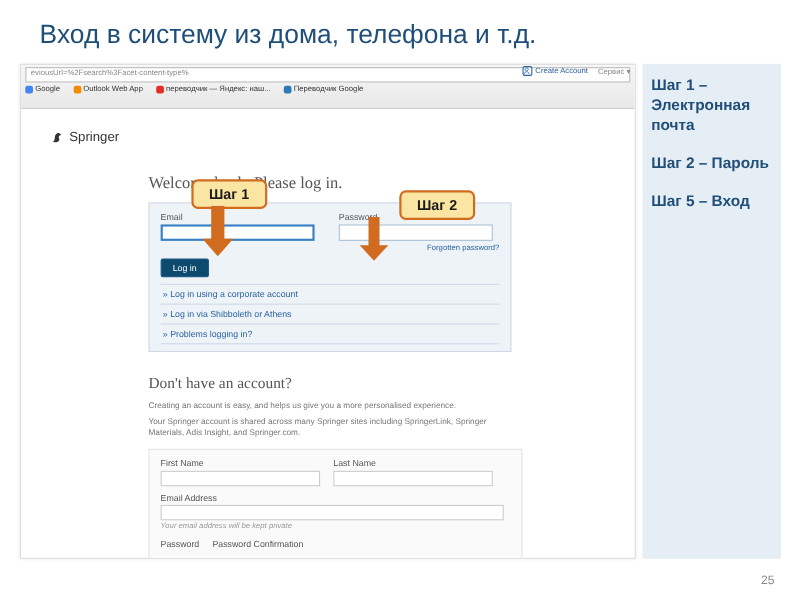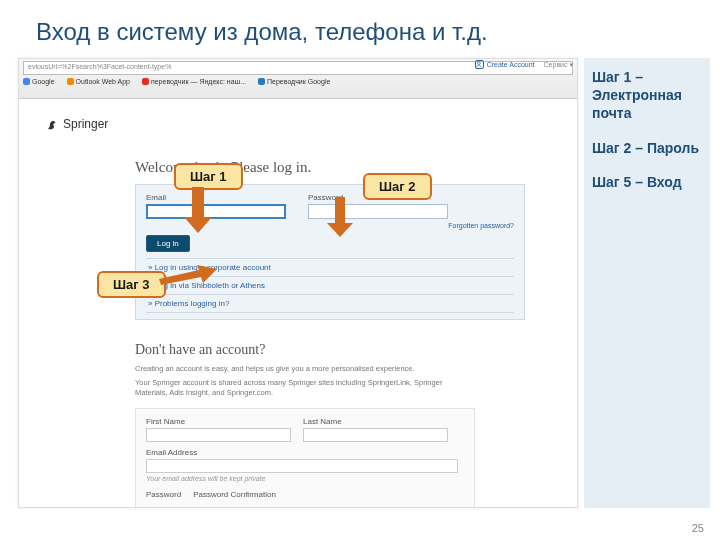--- a/index.html
+++ b/index.html
@@ -89,21 +89,21 @@
   .brand-text { font-size: 12px; color: #333; }
   .welcome {
     font-size: 15px;
     color: #555;
     font-family: Georgia, serif;
     margin-left: 90px;
     margin-bottom: 8px;
   }
   .login-box {
     margin-left: 90px;
-    width: 390px;
+    width: 330px;
     border: 1px solid #cfd9e6;
     background: #eef3f8;
     padding: 8px 10px 6px 10px;
     font-size: 8px;
   }
   .fields { display: flex; gap: 22px; margin-bottom: 3px; }
   .field { display: flex; flex-direction: column; }
   .fld-label { color: #555; font-size: 8px; margin-bottom: 2px; }
   .fld-input {
     width: 140px; height: 15px;
@@ -313,26 +313,20 @@
       </svg>
     </div>
 
     <div class="callout" style="left:300px; top:114px;padding-left:44px;">
       <div class="callout-label">Шаг 2</div>
       <svg class="pointer" width="34" height="44" style="left:8px; top:24px;">
         <polygon points="8,0 18,0 18,26 26,26 13,40 0,26 8,26" fill="#d16b1f"></polygon>
       </svg>
     </div>
 
-    <div class="callout" style="left:78px; top:212px;">
-      <svg class="pointer" width="60" height="22" style="left:62px; top:-6px;">
-        <polygon points="0,14 40,5 38,0 58,4 44,18 42,12 2,20" fill="#d16b1f"></polygon>
-      </svg>
-      <div class="callout-label">Шаг 3</div>
-    </div>
 
   </div>
 
   <div class="side">
     <p>Шаг 1 – Электронная почта</p>
     <p>Шаг 2 – Пароль</p>
     <p>Шаг 5 – Вход</p>
   </div>
 
 </div>

